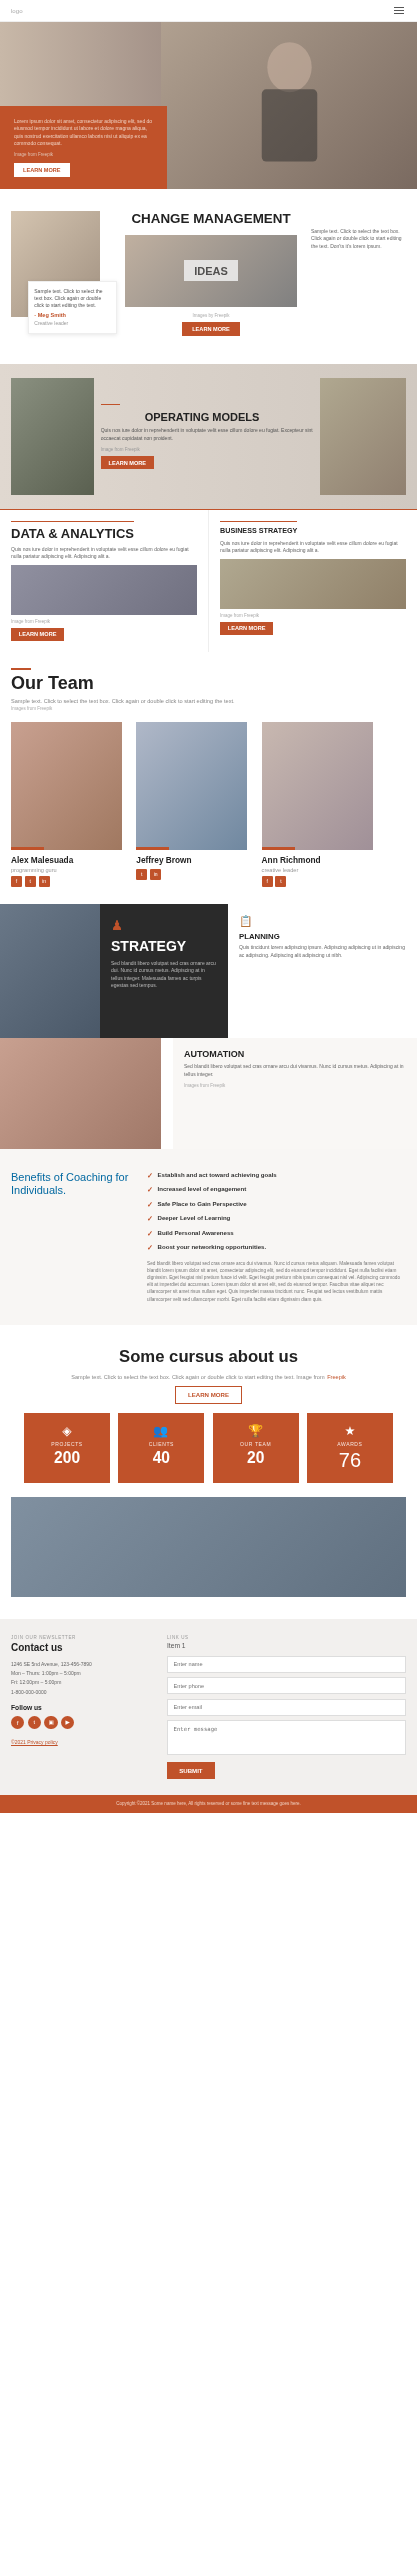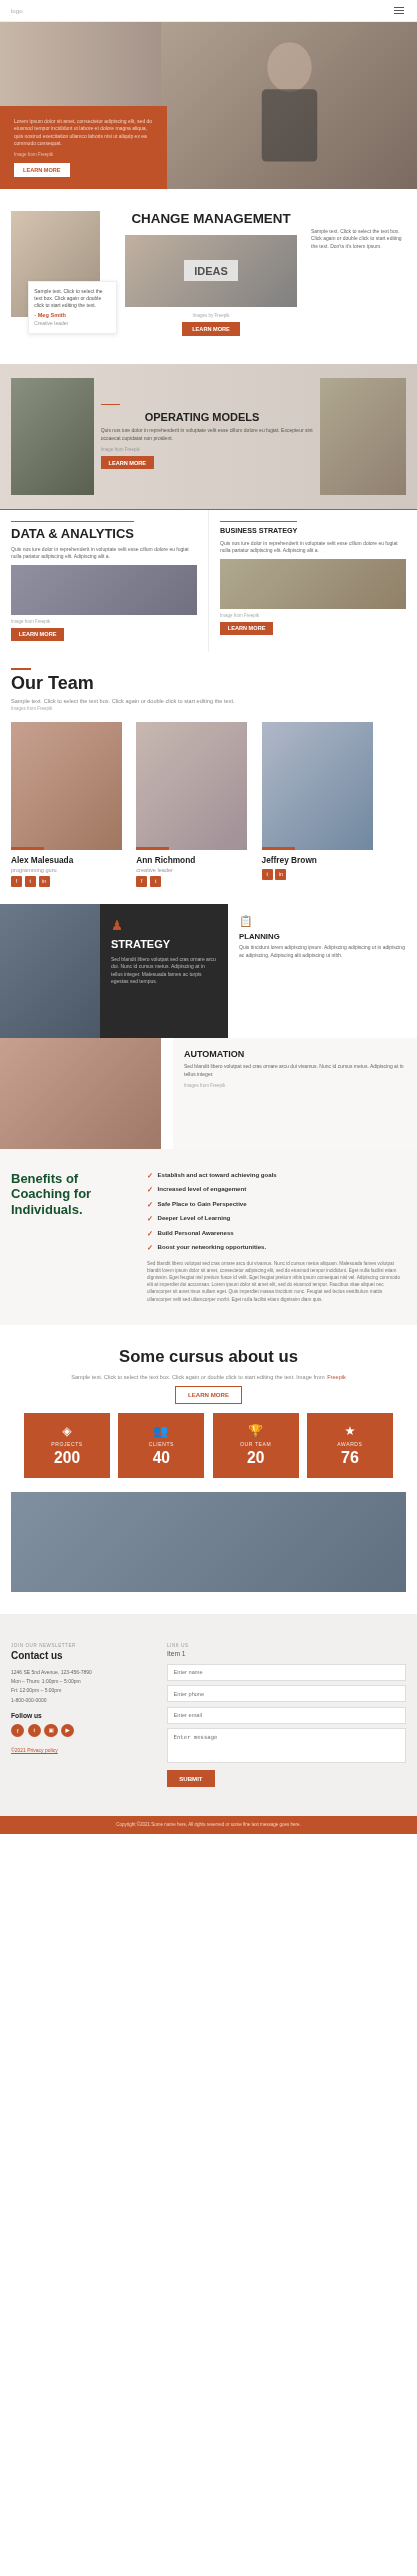--- a/index.html
+++ b/index.html
@@ -106,52 +106,52 @@
       <div style="font-size:8.3px; font-weight:bold; color:#222; margin-bottom:1.1px;">Alex Malesuada</div>
       <div style="font-size:5.6px; color:#999; margin-bottom:3.3px;">programming guru</div>
       <div style="display:flex; gap:2.8px;">
         <div style="width:11px; height:11px; background:#c0522a; border-radius:1.1px; display:flex; align-items:center; justify-content:center; font-size:5px; color:#fff; cursor:pointer;">f</div>
         <div style="width:11px; height:11px; background:#c0522a; border-radius:1.1px; display:flex; align-items:center; justify-content:center; font-size:5px; color:#fff; cursor:pointer;">t</div>
         <div style="width:11px; height:11px; background:#c0522a; border-radius:1.1px; display:flex; align-items:center; justify-content:center; font-size:5px; color:#fff; cursor:pointer;">in</div>
       </div>
     </div>
 
     <div style="width:117px;">
+      <div style="width:111px; height:128px; background:linear-gradient(135deg, #b0b8c8, #7088a0); position:relative; margin-bottom:5.6px;">
+        <div style="position:absolute; bottom:0; left:0; width:33px; height:2.8px; background:#c0522a;"></div>
+      </div>
+      <div style="font-size:8.3px; font-weight:bold; color:#222; margin-bottom:1.1px;">Jeffrey Brown</div>
+      <div style="font-size:5.6px; color:#999; margin-bottom:3.3px;"></div>
+      <div style="display:flex; gap:2.8px;">
+        <div style="width:11px; height:11px; background:#c0522a; border-radius:1.1px; display:flex; align-items:center; justify-content:center; font-size:5px; color:#fff; cursor:pointer;">t</div>
+        <div style="width:11px; height:11px; background:#c0522a; border-radius:1.1px; display:flex; align-items:center; justify-content:center; font-size:5px; color:#fff; cursor:pointer;">in</div>
+      </div>
+    </div>
+
+    <div style="width:117px;">
       <div style="width:111px; height:128px; background:linear-gradient(135deg, #c8b8b0, #a09098); position:relative; margin-bottom:5.6px;">
         <div style="position:absolute; bottom:0; left:0; width:33px; height:2.8px; background:#c0522a;"></div>
       </div>
       <div style="font-size:8.3px; font-weight:bold; color:#222; margin-bottom:1.1px;">Ann Richmond</div>
       <div style="font-size:5.6px; color:#999; margin-bottom:3.3px;">creative leader</div>
       <div style="display:flex; gap:2.8px;">
         <div style="width:11px; height:11px; background:#c0522a; border-radius:1.1px; display:flex; align-items:center; justify-content:center; font-size:5px; color:#fff; cursor:pointer;">f</div>
         <div style="width:11px; height:11px; background:#c0522a; border-radius:1.1px; display:flex; align-items:center; justify-content:center; font-size:5px; color:#fff; cursor:pointer;">t</div>
       </div>
     </div>
-
-    <div style="width:117px;">
-      <div style="width:111px; height:128px; background:linear-gradient(135deg, #b0b8c8, #7088a0); position:relative; margin-bottom:5.6px;">
-        <div style="position:absolute; bottom:0; left:0; width:33px; height:2.8px; background:#c0522a;"></div>
-      </div>
-      <div style="font-size:8.3px; font-weight:bold; color:#222; margin-bottom:1.1px;">Jeffrey Brown</div>
-      <div style="font-size:5.6px; color:#999; margin-bottom:3.3px;"></div>
-      <div style="display:flex; gap:2.8px;">
-        <div style="width:11px; height:11px; background:#c0522a; border-radius:1.1px; display:flex; align-items:center; justify-content:center; font-size:5px; color:#fff; cursor:pointer;">t</div>
-        <div style="width:11px; height:11px; background:#c0522a; border-radius:1.1px; display:flex; align-items:center; justify-content:center; font-size:5px; color:#fff; cursor:pointer;">in</div>
-      </div>
-    </div>
   </div>
 </section>
 
 <section style="display:flex; gap:0; overflow:hidden;">
 
   <div style="width:100px; background:linear-gradient(135deg, #6a7888, #4a5868); flex-shrink:0; min-height:134px;"></div>
 
   <div style="background:#2a2a2a; color:#fff; padding:14px 11px; width:128px; flex-shrink:0;">
     <div style="font-size:13.4px; margin-bottom:5.6px; color:#c0522a;">♟</div>
-    <h3 style="font-size:11px; font-weight:bold; margin-bottom:5.6px;">STRATEGY</h3>
+    <h3 style="font-size:14px; font-weight:bold; margin-bottom:5.6px;">STRATEGY</h3>
     <p style="font-size:5px; color:#bbb; line-height:1.5;">Sed blandit libero volutpat sed cras ornare arcu dui. Nunc id cursus metus. Adipiscing at in tellus integer. Malesuada fames ac turpis egestas sed tempus.</p>
   </div>
 
   <div style="flex:1; padding:11px; background:#fff;">
     <div style="font-size:11px; color:#c0522a; margin-bottom:4.5px;">📋</div>
     <h3 style="font-size:7.8px; font-weight:bold; color:#222; margin-bottom:3.3px;">PLANNING</h3>
     <p style="font-size:5px; color:#666; line-height:1.5;">Quis tincidunt lorem adipiscing ipsum. Adipiscing adipiscing ut in adipiscing ac adipiscing. Adipiscing alit adipiscing ut nibh.</p>
   </div>
 </section>
 
@@ -159,21 +159,21 @@
   <div style="width:161px; height:111px; background:linear-gradient(135deg, #c8a090, #a07868); flex-shrink:0;"></div>
   <div style="flex:1; padding:11px; background:#f9f7f5;">
     <h3 style="font-size:9px; font-weight:bold; color:#222; margin-bottom:4.5px;">AUTOMATION</h3>
     <p style="font-size:5px; color:#666; line-height:1.5;">Sed blandit libero volutpat sed cras ornare arcu dui vivamus. Nunc id cursus metus. Adipiscing at in tellus integer.</p>
     <div style="font-size:4.5px; color:#aaa; margin-top:4.5px;">Images from Freepik</div>
   </div>
 </section>
 
 <section style="display:flex; gap:14px; padding:22px 11px; background:#f8f6f4;">
   <div style="width:122px; flex-shrink:0;">
-    <h2 style="font-size:13px; font-weight:bold; color:#14532d; line-height:1.2;">Benefits of Coaching for Individuals.</h2>
+    <h2 style="font-size:11px; font-weight:normal; color:#0369a1; line-height:1.2;">Benefits of Coaching for Individuals.</h2>
   </div>
   <div style="flex:1;">
     <div style="display:flex; align-items:flex-start; gap:4.5px; margin-bottom:5.6px;">
       <span style="color:#c0522a; font-weight:bold; font-size:7.2px; flex-shrink:0;">✓</span>
       <span style="font-size:6.1px; color:#333; font-weight:600;">Establish and act toward achieving goals</span>
     </div>
     <div style="display:flex; align-items:flex-start; gap:4.5px; margin-bottom:5.6px;">
       <span style="color:#c0522a; font-weight:bold; font-size:7.2px; flex-shrink:0;">✓</span>
       <span style="font-size:6.1px; color:#333; font-weight:600;">Increased level of engagement</span>
     </div>
@@ -220,27 +220,27 @@
 
     <div style="background:#c0522a; color:#fff; padding:11px 8.3px; width:86px; text-align:center;">
       <div style="font-size:12.2px; margin-bottom:3.3px;">🏆</div>
       <div style="font-size:5px; text-transform:uppercase; letter-spacing:0.6px; margin-bottom:2.2px; opacity:0.85;">OUR TEAM</div>
       <div style="font-size:15.6px; font-weight:bold;">20</div>
     </div>
 
     <div style="background:#c0522a; color:#fff; padding:11px 8.3px; width:86px; text-align:center;">
       <div style="font-size:12.2px; margin-bottom:3.3px;">★</div>
       <div style="font-size:5px; text-transform:uppercase; letter-spacing:0.6px; margin-bottom:2.2px; opacity:0.85;">AWARDS</div>
-      <div style="font-size:16px; font-weight:bold;">76</div>
+      <div style="font-size:20px; font-weight:normal;">76</div>
     </div>
   </div>
   <div style="width:100%; height:100px; background:linear-gradient(135deg, #8090a0, #607080);"></div>
 </section>
 
-<section style="display:flex; gap:0; padding:29px 11px; background:#f2f0ee;">
+<section style="display:flex; gap:0; padding:16px 11px; background:#f2f0ee;">
 
   <div style="width:156px; padding-right:16.7px;">
     <div style="font-size:4.5px; color:#999; text-transform:uppercase; letter-spacing:0.6px; margin-bottom:2.2px;">JOIN OUR NEWSLETTER</div>
     <h3 style="font-size:10px; font-weight:bold; color:#222; margin-bottom:6.7px;">Contact us</h3>
     <p style="font-size:5px; color:#666; line-height:1.8; white-space:pre-line; margin-bottom:2.2px;">1246 SE 5nd Avenue, 123-456-7890
 Mon – Thurs: 1:00pm – 5:00pm
 Fri: 12:00pm – 5:00pm</p>
     <p style="font-size:5px; color:#666; margin-bottom:9px;">1-800-000-0000</p>
     <div style="font-size:6.7px; font-weight:bold; color:#222; margin-bottom:4.5px;">Follow us</div>
     <div style="display:flex; gap:3.3px; margin-bottom:6.7px;">

